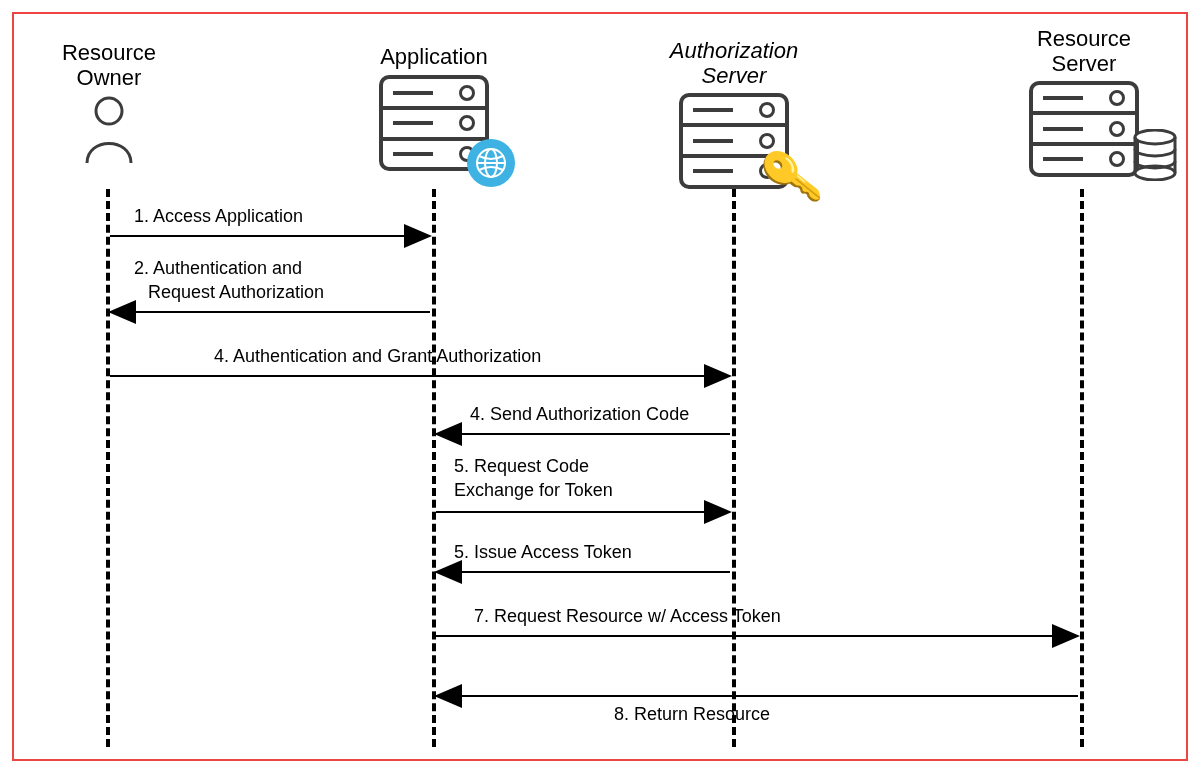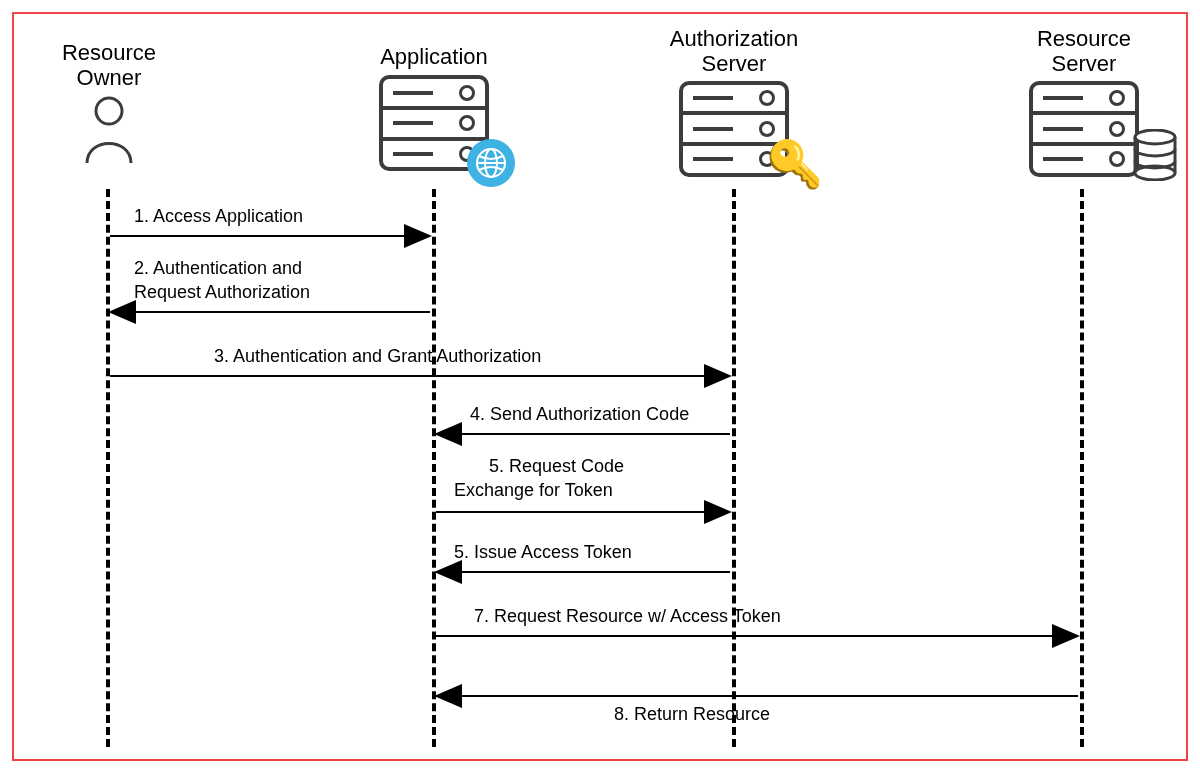--- a/index.html
+++ b/index.html
@@ -129,21 +129,21 @@
           <circle cx="17" cy="17" r="14"></circle>
           <ellipse cx="17" cy="17" rx="6" ry="14"></ellipse>
           <line x1="3" y1="17" x2="31" y2="17"></line>
           <path d="M5 10 Q17 16 29 10"></path>
           <path d="M5 24 Q17 18 29 24"></path>
         </svg>
       </div>
     </div>
   </div>
 
-  <div class="actor" style="left:630px; top:12px; width:180px;">
+  <div class="actor" style="left:630px; top:24px; width:180px;font-style:italic;">
     <div>Authorization</div>
     <div>Server</div>
     <div style="position:relative; margin:4px auto 0; width:110px;">
       <div class="server">
         <div class="slot"></div>
           <div class="slot"></div>
           <div class="slot"></div>
       </div>
       <span class="key-icon" style="right:-34px; bottom:-14px;">🔑</span>
     </div>
@@ -195,22 +195,22 @@
 
     <line x1="716" y1="558" x2="424" y2="558" stroke="#000" stroke-width="2" marker-end="url(#ah)"></line>
 
     <line x1="422" y1="622" x2="1062" y2="622" stroke="#000" stroke-width="2" marker-end="url(#ah)"></line>
 
     <line x1="1064" y1="682" x2="424" y2="682" stroke="#000" stroke-width="2" marker-end="url(#ah)"></line>
   </svg>
 
   <div class="msg-label" style="left:120px; top:192px;">1. Access Application</div>
   <div class="msg-label" style="left:120px; top:244px;">2. Authentication and</div>
-  <div class="msg-label" style="left:120px; top:268px;text-align:center;">Request Authorization</div>
-  <div class="msg-label" style="left:200px; top:332px;">3. Authentication and Grant Authorization</div>
+  <div class="msg-label" style="left:134px; top:268px;text-align:center;">Request Authorization</div>
+  <div class="msg-label" style="left:200px; top:332px;">4. Authentication and Grant Authorization</div>
   <div class="msg-label" style="left:440px; top:390px;margin-left:16px;">4. Send Authorization Code</div>
-  <div class="msg-label" style="left:440px; top:442px;margin-left:35px;">5. Request Code</div>
+  <div class="msg-label" style="left:440px; top:442px;">5. Request Code</div>
   <div class="msg-label" style="left:440px; top:466px;">Exchange for Token</div>
   <div class="msg-label" style="left:440px; top:528px;">5. Issue Access Token</div>
   <div class="msg-label" style="left:460px; top:592px;text-align:right;">7. Request Resource w/ Access Token</div>
   <div class="msg-label" style="left:600px; top:652px;margin-top:38px;">8. Return Resource</div>
 
 </div>
 
 </body></html>

